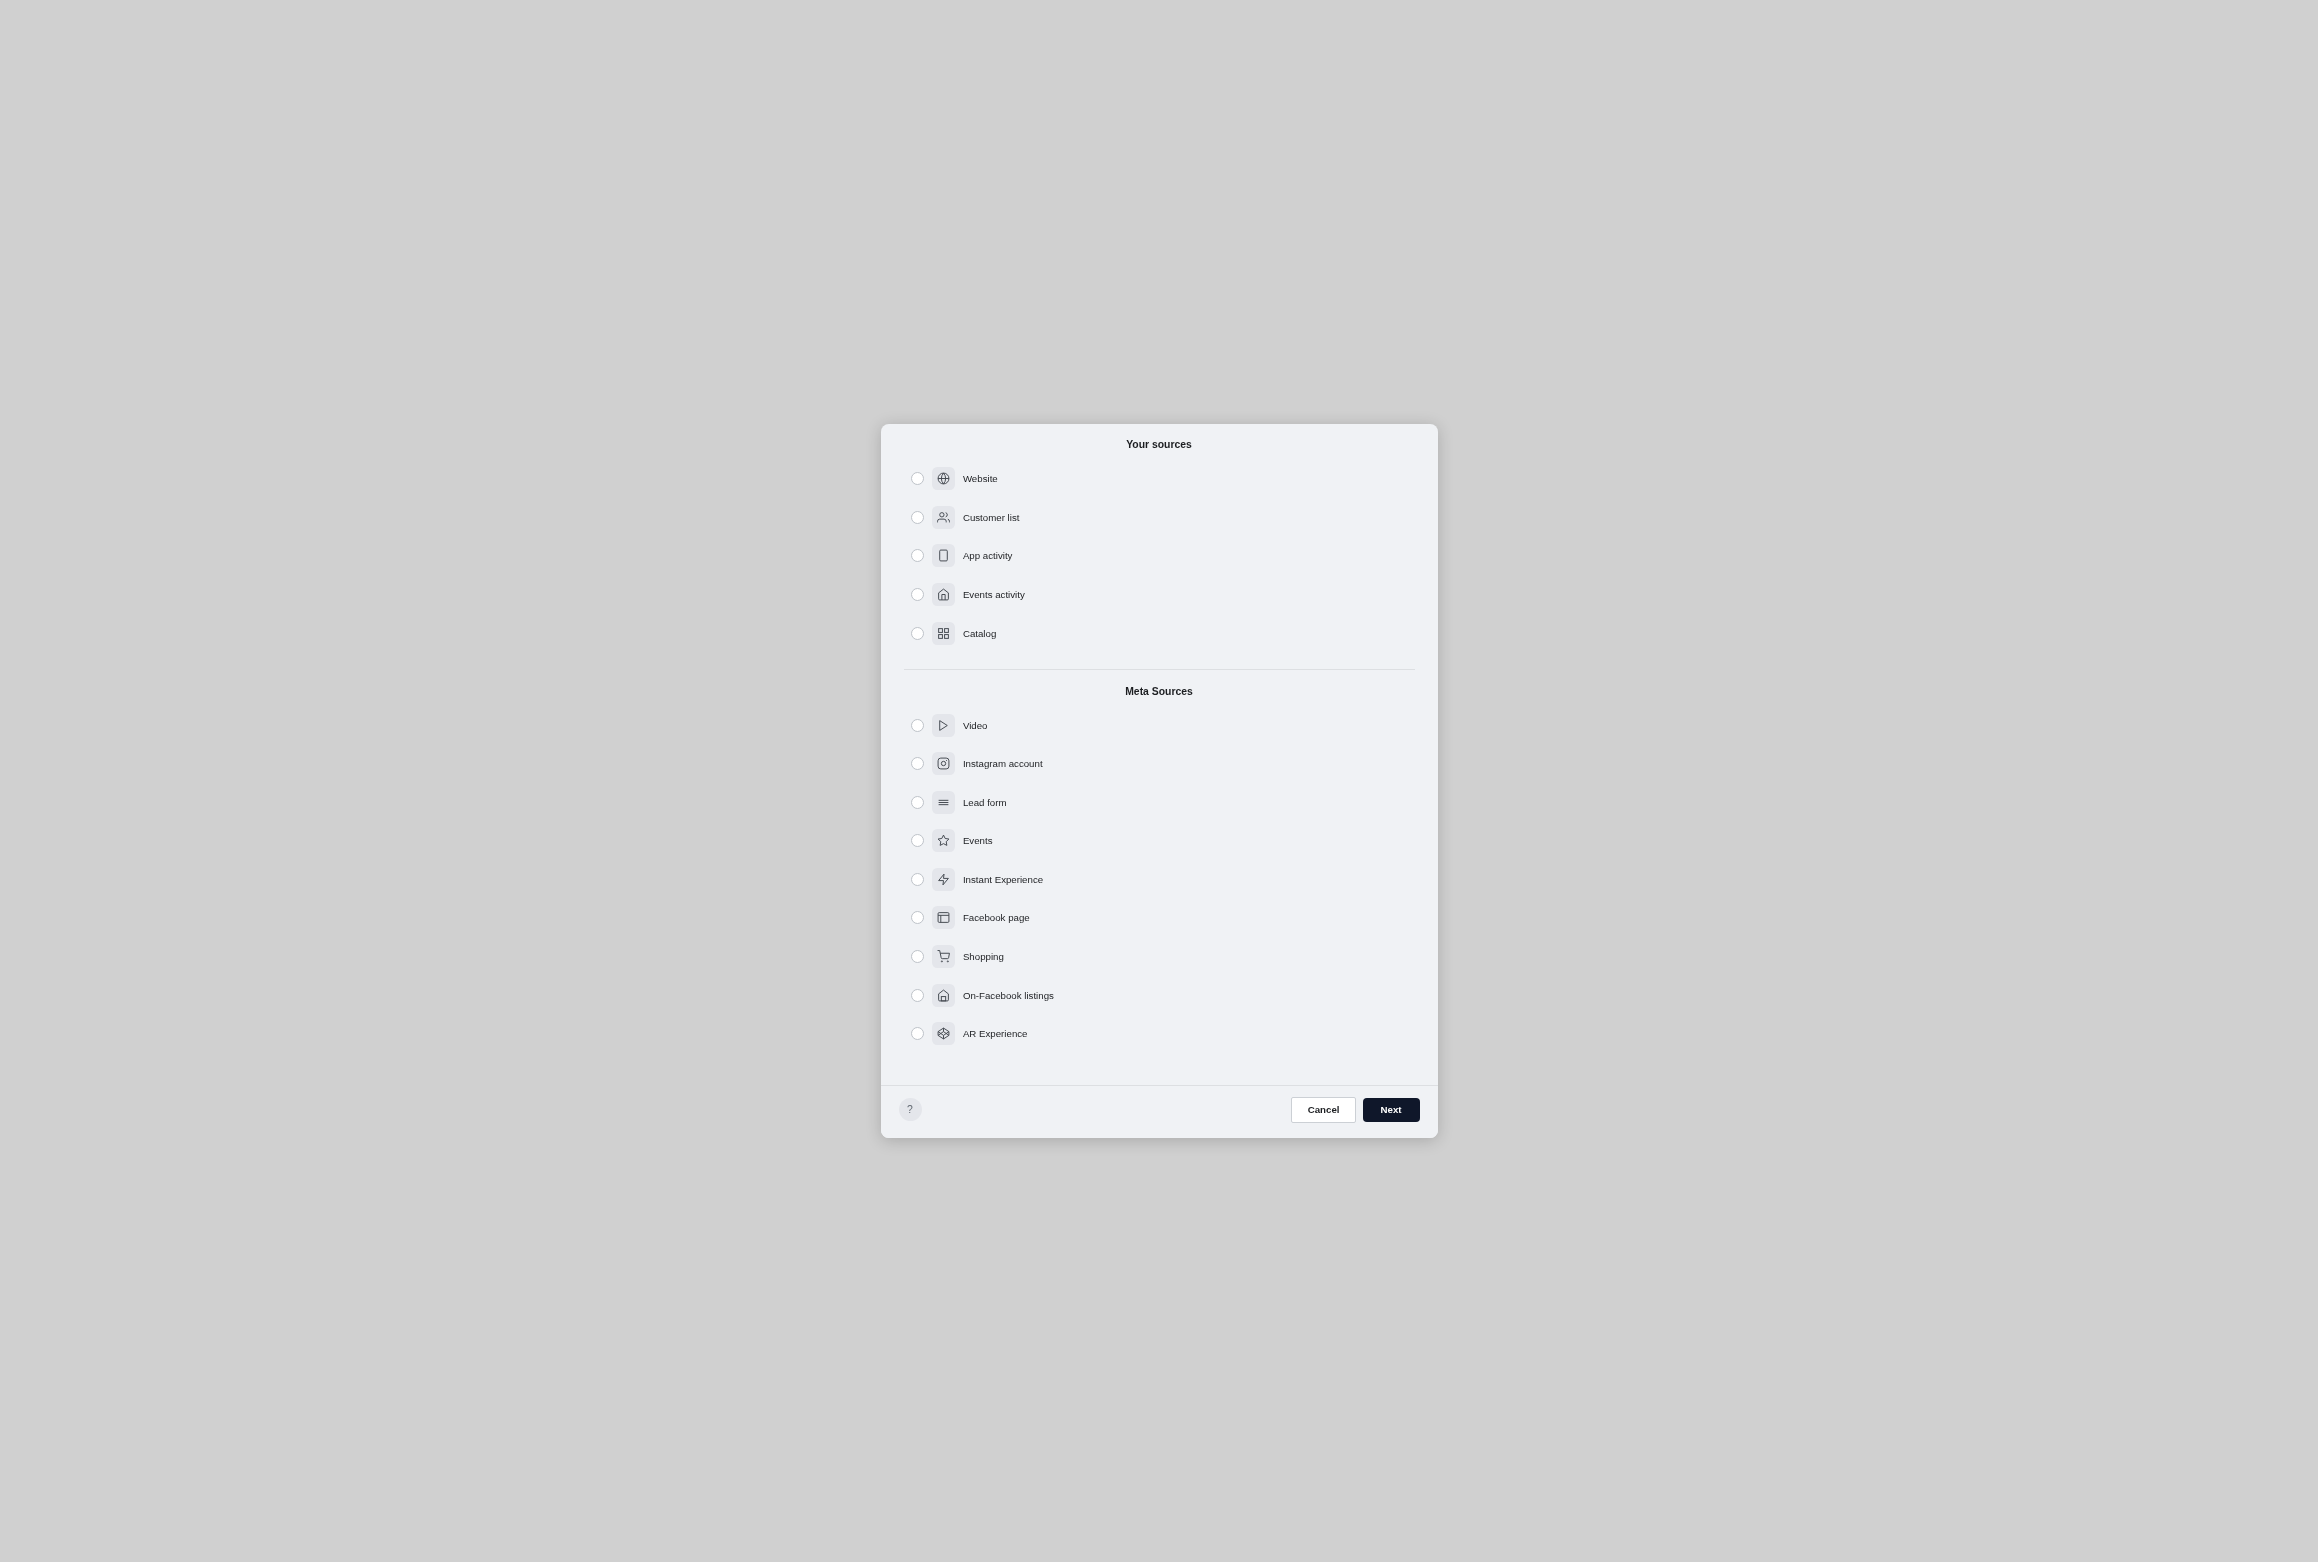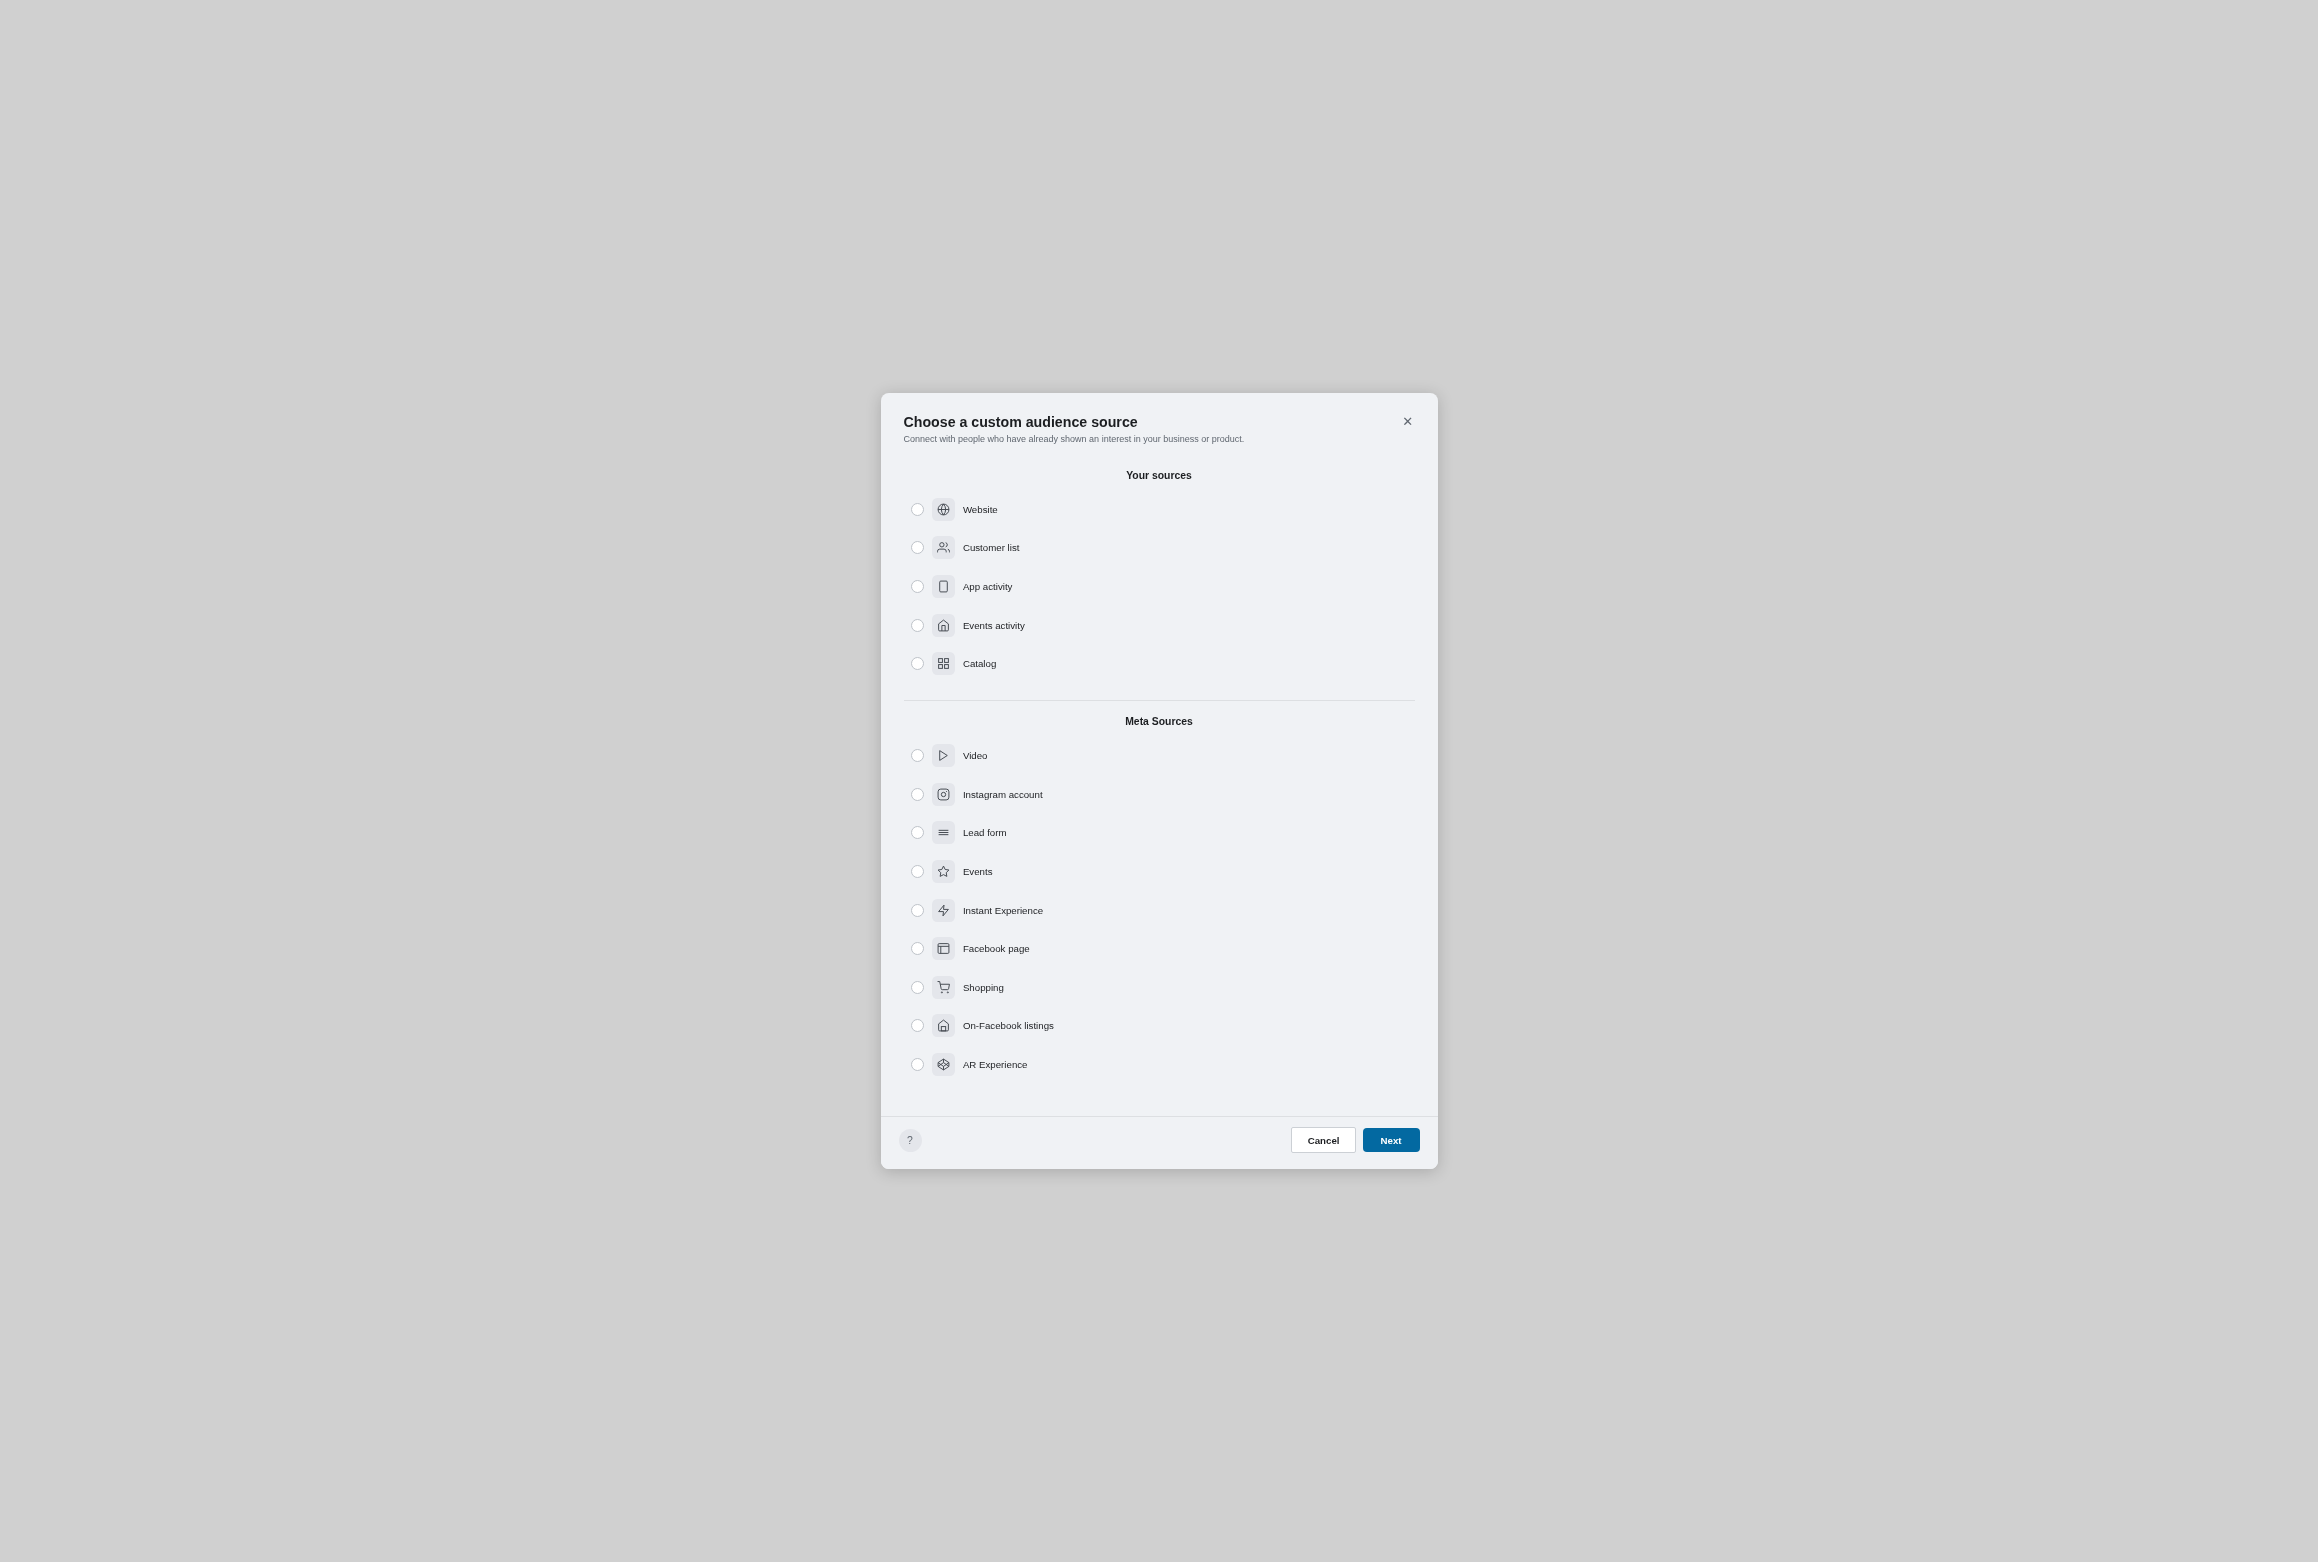--- a/index.html
+++ b/index.html
@@ -143,38 +143,31 @@
       background: #fff;
       cursor: pointer;
       font-size: 9.7px;
       font-weight: 600;
       color: #1c1e21;
     }
     .next-btn {
       padding: 6.5px 18px;
       border-radius: 3.9px;
       border: none;
-      background: #0369a1;
+      background: #0f172a;
       color: #fff;
       cursor: pointer;
       font-size: 9.7px;
       font-weight: 600;
     }
   </style>
 </head>
 <body>
 
 <div class="modal-wrapper">
-  <div class="modal-header">
-    <div class="modal-title">Choose a custom audience source</div>
-    <div class="modal-subtitle">Connect with people who have already shown an interest in your business or product.</div>
-    <button class="close-btn">
-      <span>✕</span>
-    </button>
-  </div>
 
   <div class="modal-body">
 
     <div class="section-label">Your sources</div>
     <div class="options-grid">
 
       <div class="option-item">
         <div class="radio-circle"></div>
         <div class="icon-box">
           <svg width="13" height="13" viewBox="0 0 24 24" fill="none" stroke="#444950" stroke-width="1.8">

